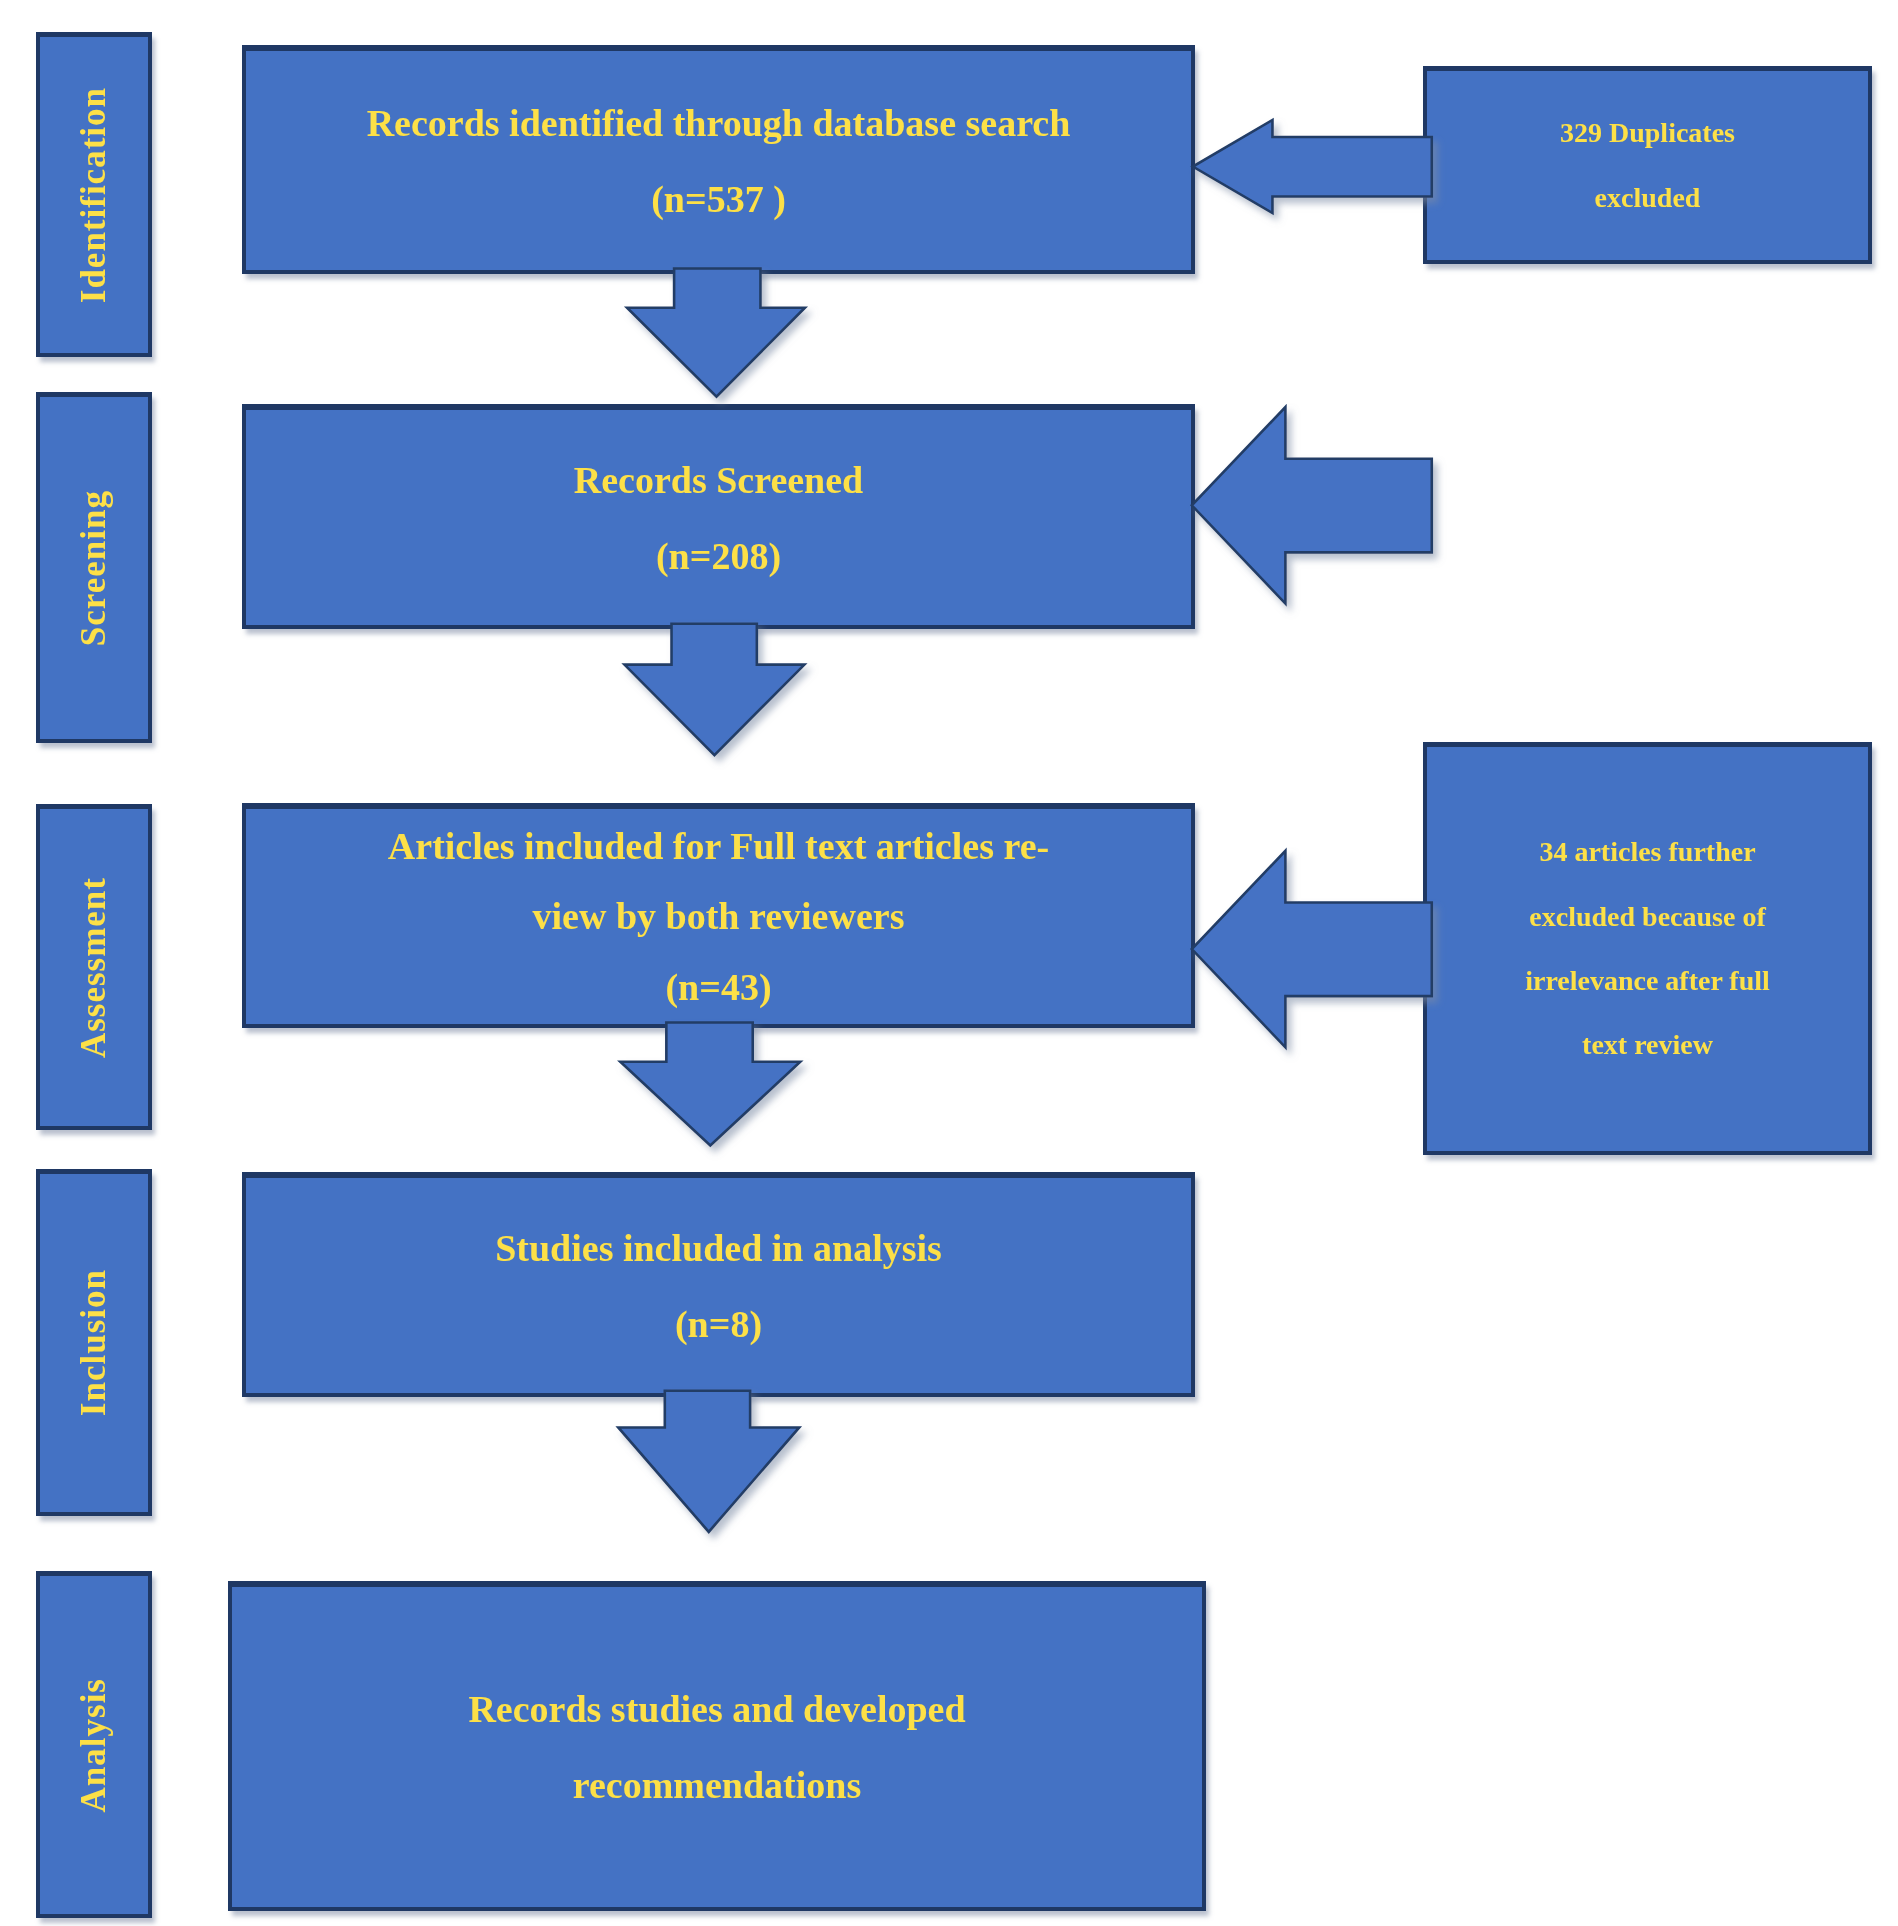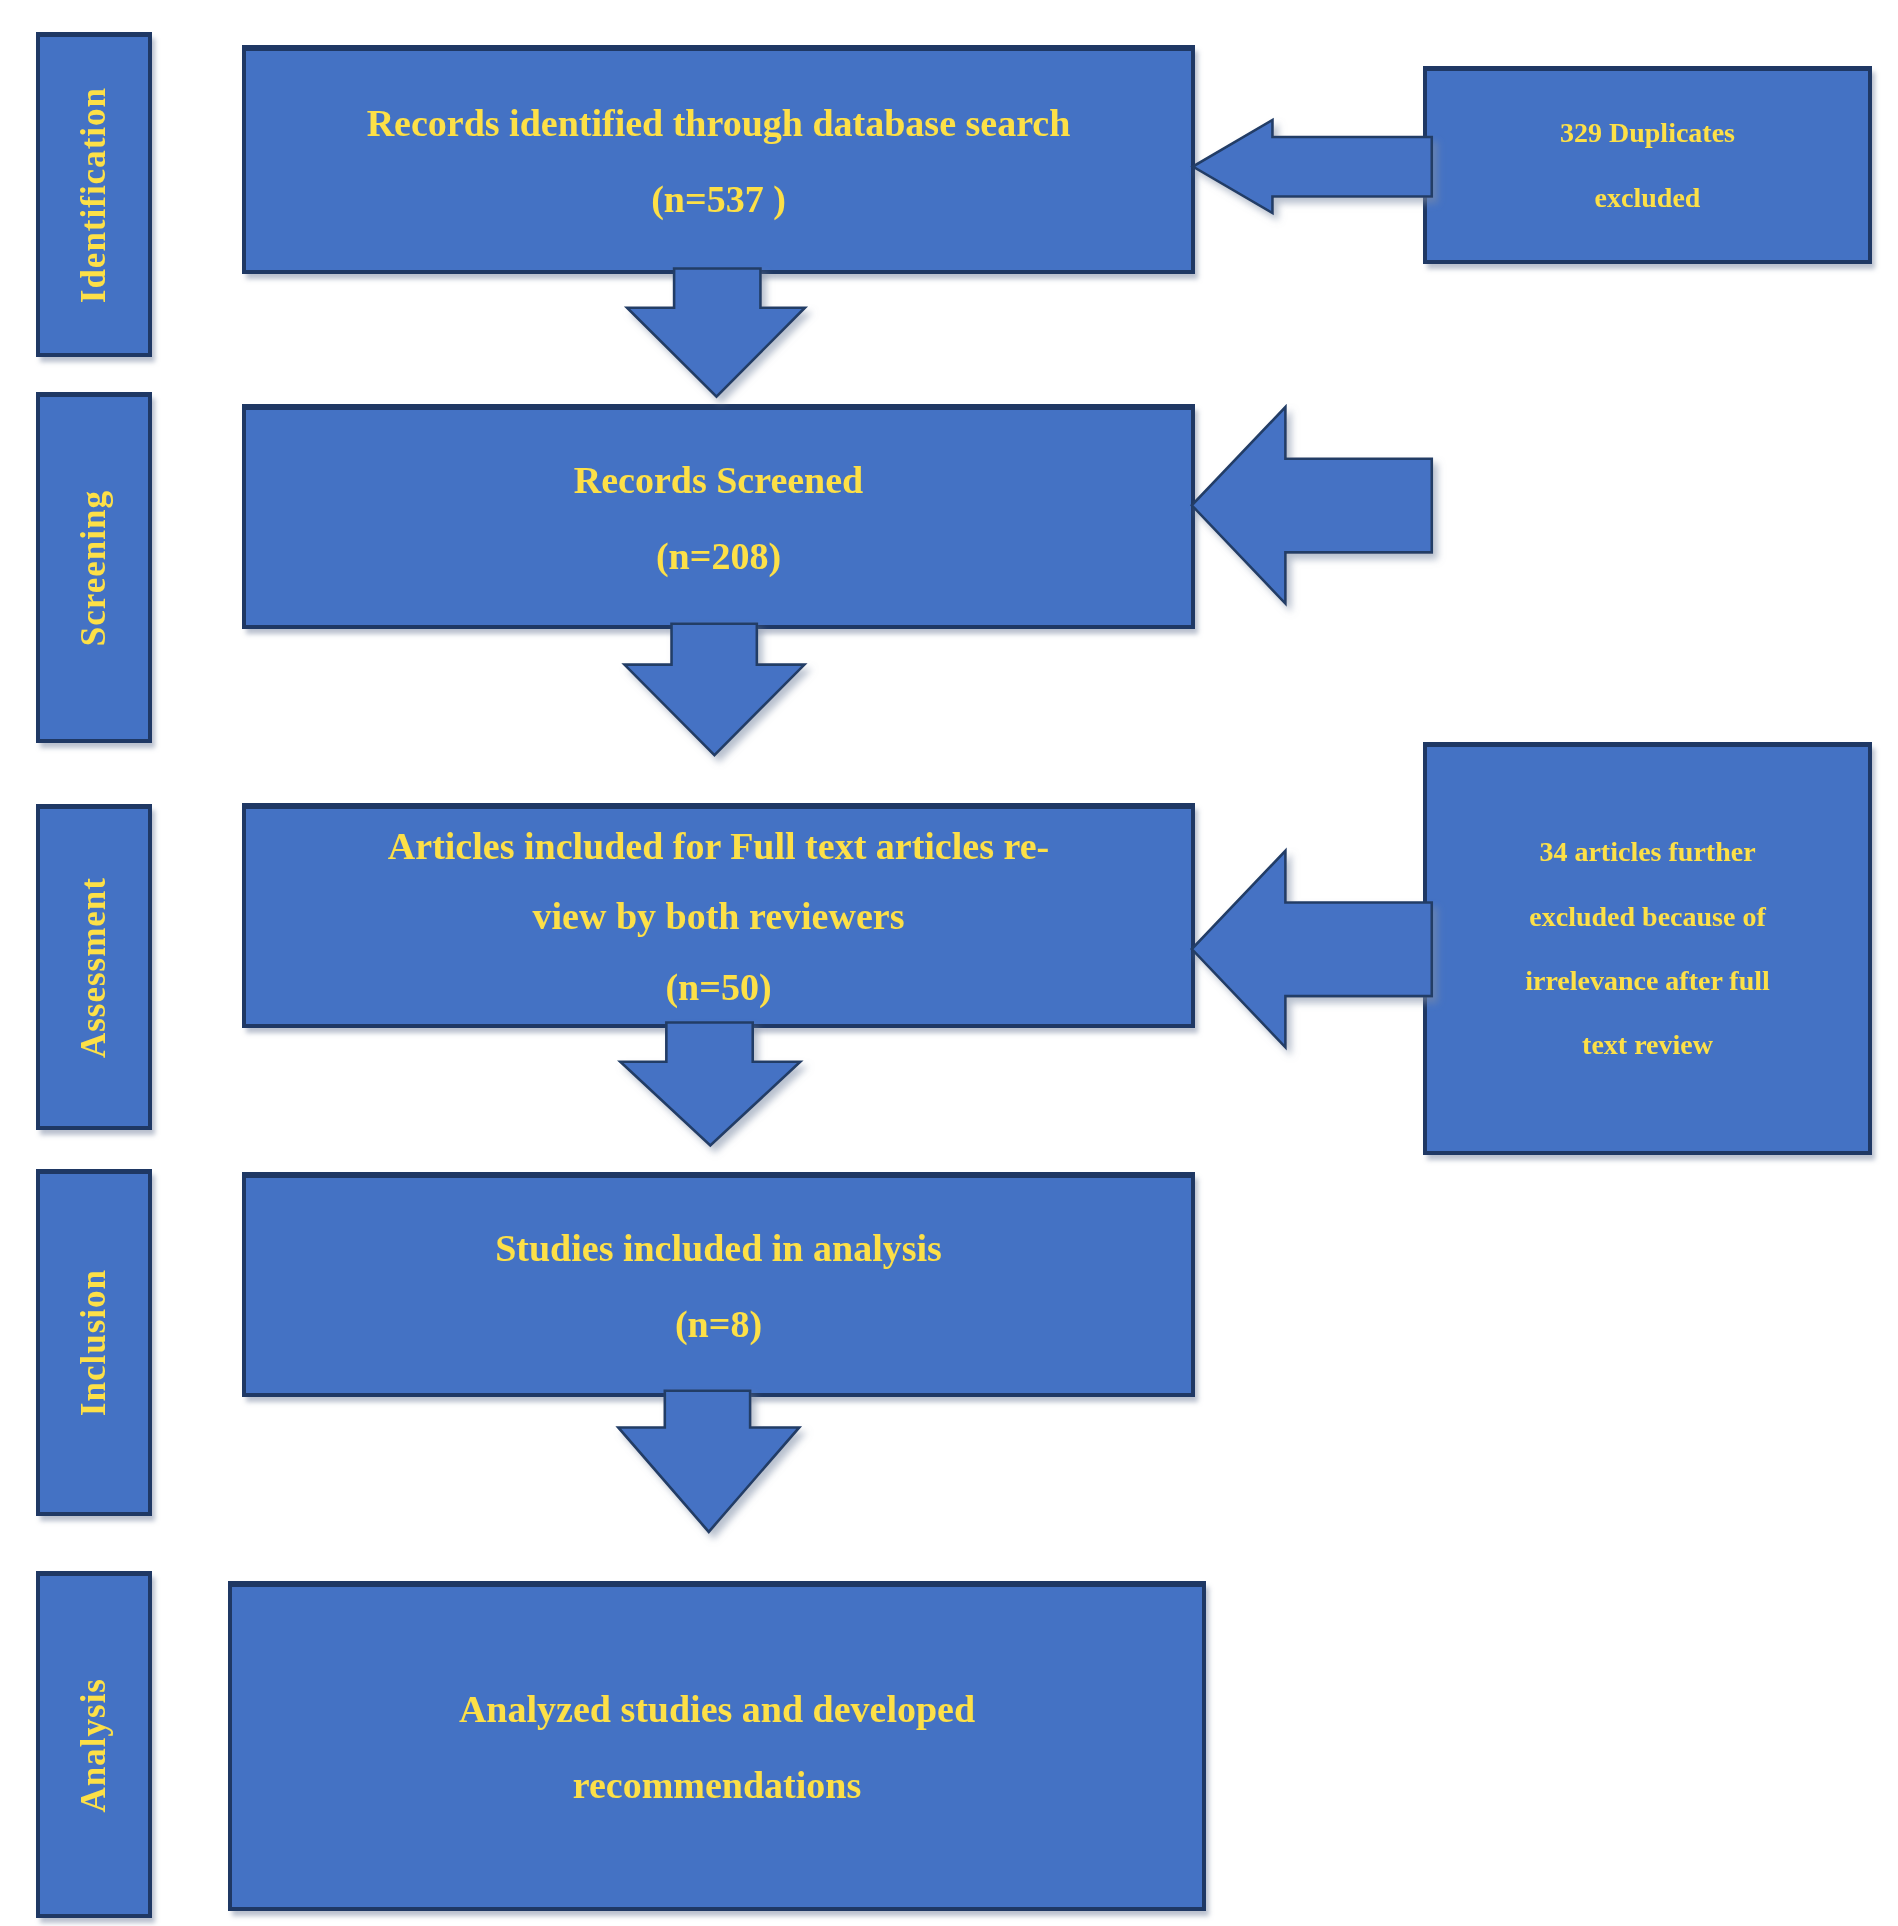--- a/index.html
+++ b/index.html
@@ -88,28 +88,28 @@
     <span>Records identified through database search
 (n=537 )</span>
   </div>
   <div class="fbox main-box" style="left:242px;top:404px;width:953px;height:225px;">
     <span>Records Screened
 (n=208)</span>
   </div>
   <div class="fbox main-box tight" style="left:242px;top:803px;width:953px;height:225px;">
     <span>Articles included for Full text articles re-
 view by both reviewers
-(n=50)</span>
+(n=43)</span>
   </div>
   <div class="fbox main-box" style="left:242px;top:1172px;width:953px;height:225px;">
     <span>Studies included in analysis
 (n=8)</span>
   </div>
   <div class="fbox main-box" style="left:228px;top:1581px;width:978px;height:330px;">
-    <span>Analyzed studies and developed
+    <span>Records studies and developed
 recommendations</span>
   </div>
 
   <div class="fbox side-box" style="left:1423px;top:66px;width:449px;height:198px;">
     <span>329 Duplicates
 excluded</span>
   </div>
   <div class="fbox side-box" style="left:1423px;top:742px;width:449px;height:413px;">
     <span>34 articles further
 excluded because of

